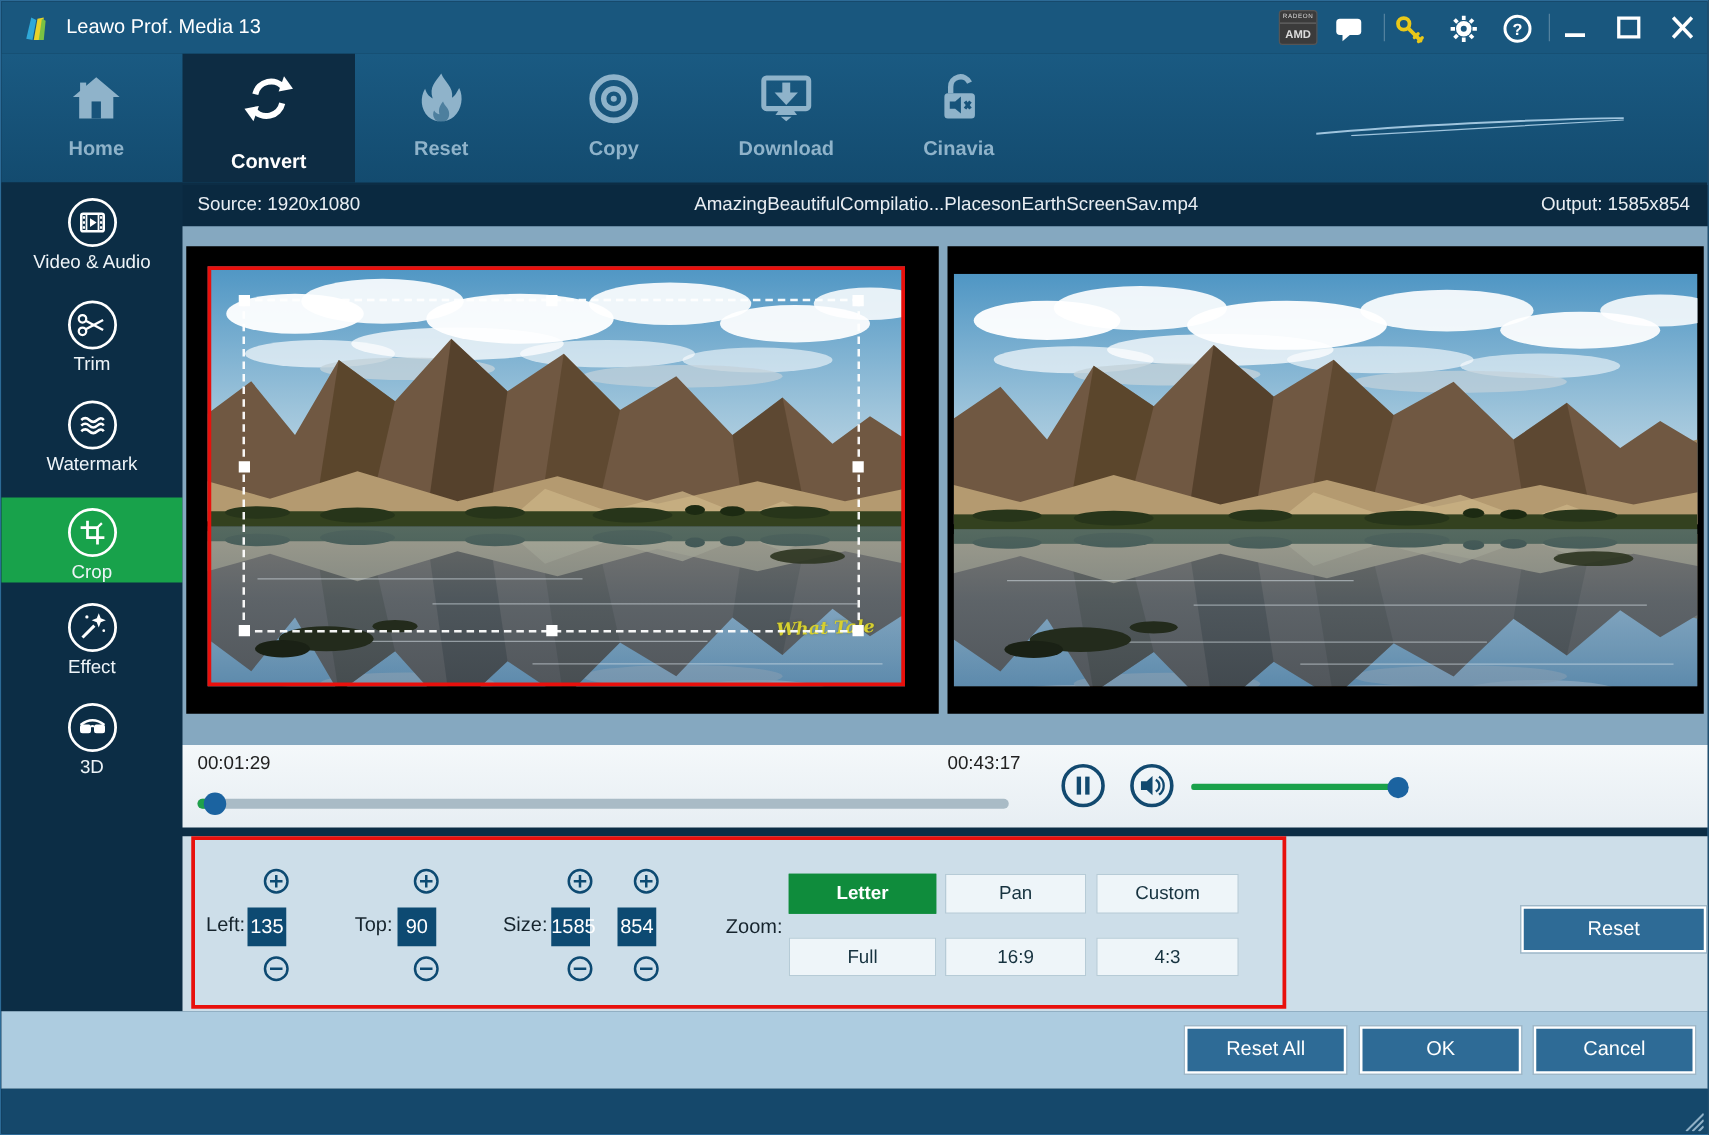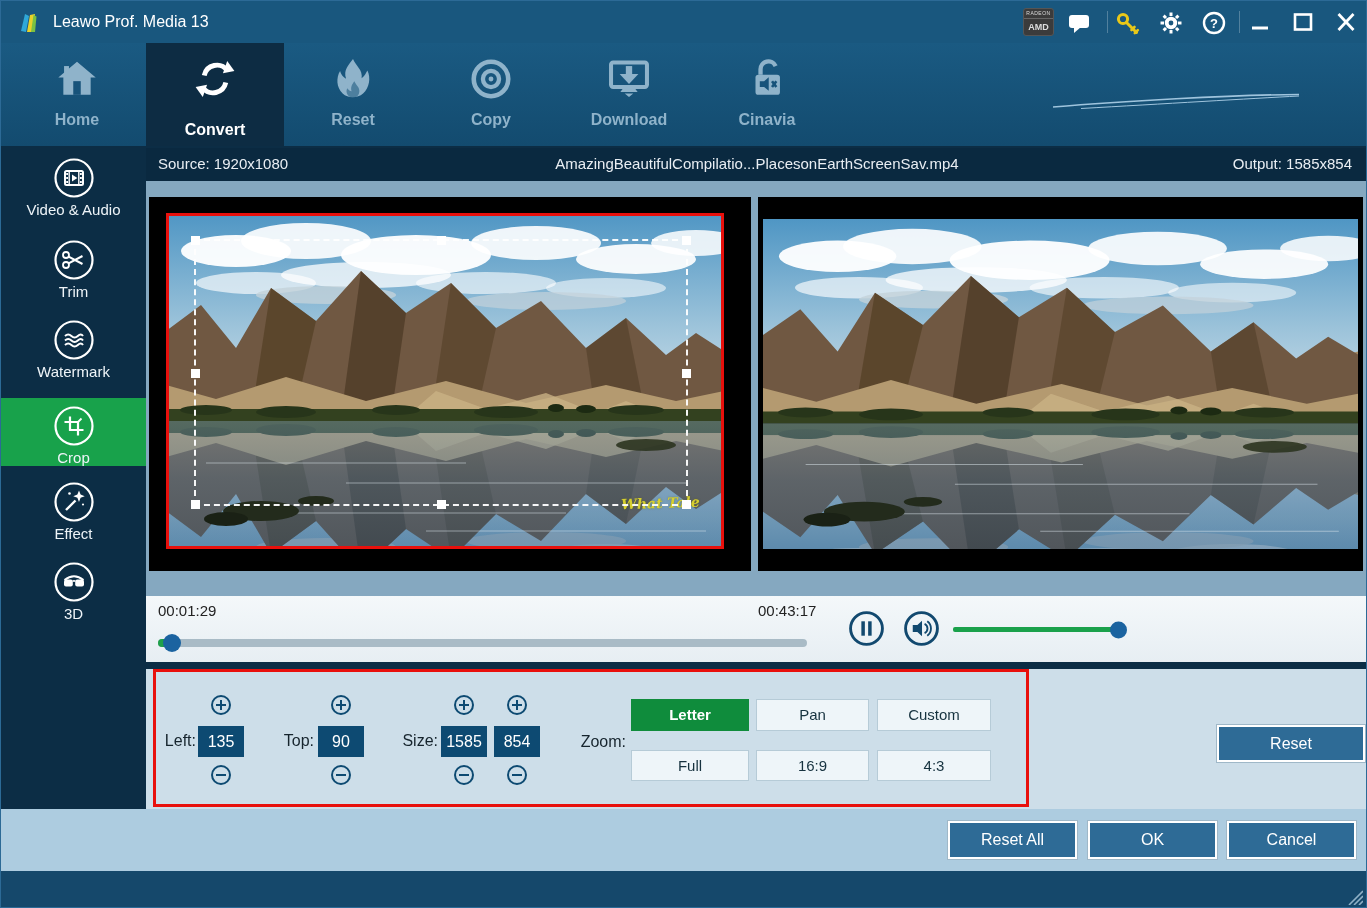--- a/index.html
+++ b/index.html
@@ -69,21 +69,21 @@
   .knob { position:absolute; right:-9px; top:50%; transform:translateY(-50%); width:18px; height:18px; border-radius:50%; background:#1b63a0; cursor:pointer; }
   .pbtn { position:absolute; top:14px; width:37px; height:37px; cursor:pointer; }
   .btn-pause { left:702px; } .btn-vol { left:757px; }
   .vol-track { position:absolute; left:807px; top:31px; width:166px; height:5px; cursor:pointer; }
   .vol-fill { position:relative; height:5px; background:#1aa14b; border-radius:2px; }
   .vol-knob { position:absolute; right:-8px; top:50%; transform:translateY(-50%); width:17px; height:17px; border-radius:50%; background:#1b63a0; }
 
   
   .red-panel { position:absolute; left:7px; top:0; width:876px; height:138px; border:3px solid #e8100c; }
   .ctl-label { position:absolute; font-size:16px; color:#16242d; text-align:right; }
-  .field { position:absolute; width:46px; height:31px; background:#0d4a72; color:#fff; font-size:16px; text-align:center; line-height:31px; cursor:text; }
+  .field { position:absolute; width:31px; height:31px; background:#0d4a72; color:#fff; font-size:16px; text-align:center; line-height:31px; cursor:text; }
   .stepper { position:absolute; width:22px; height:22px; cursor:pointer; }
   .zbtn { position:absolute; height:32px; background:#eef5f9; border:1px solid #b6cbd7; color:#16323f; font-size:15px; text-align:center; line-height:30px; cursor:pointer; }
   .zbtn.active { background:#0f8c3c; border-color:#0f8c3c; color:#fff; font-weight:bold; }
   .steel-btn { position:absolute; background:#2e6b96; border:2px solid #fff; box-shadow:0 0 0 1px #9fb8c8; color:#fff; font-size:16px; text-align:center; cursor:pointer; }
   .reset-btn { left:1071px; top:56px; width:148px; height:37px; line-height:33px; }
 
   
   .bstrip { position:absolute; left:0; top:808px; width:1367px; height:62px; background:#adcce0; }
   .bstrip .steel-btn { top:12px; width:129px; height:38px; line-height:34px; }
   .b-reset-all { left:947px; } .b-ok { left:1087px; } .b-cancel { left:1226px; }

